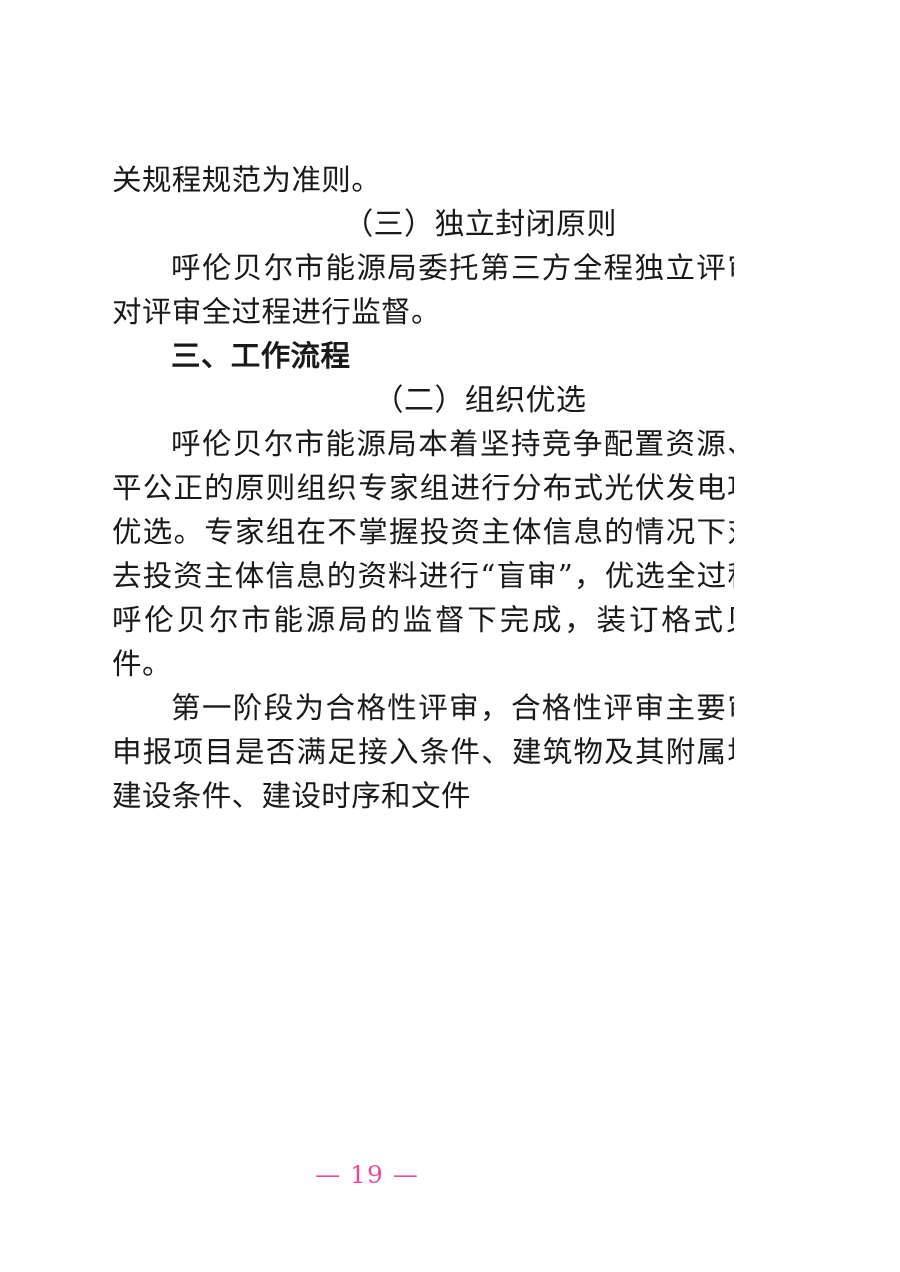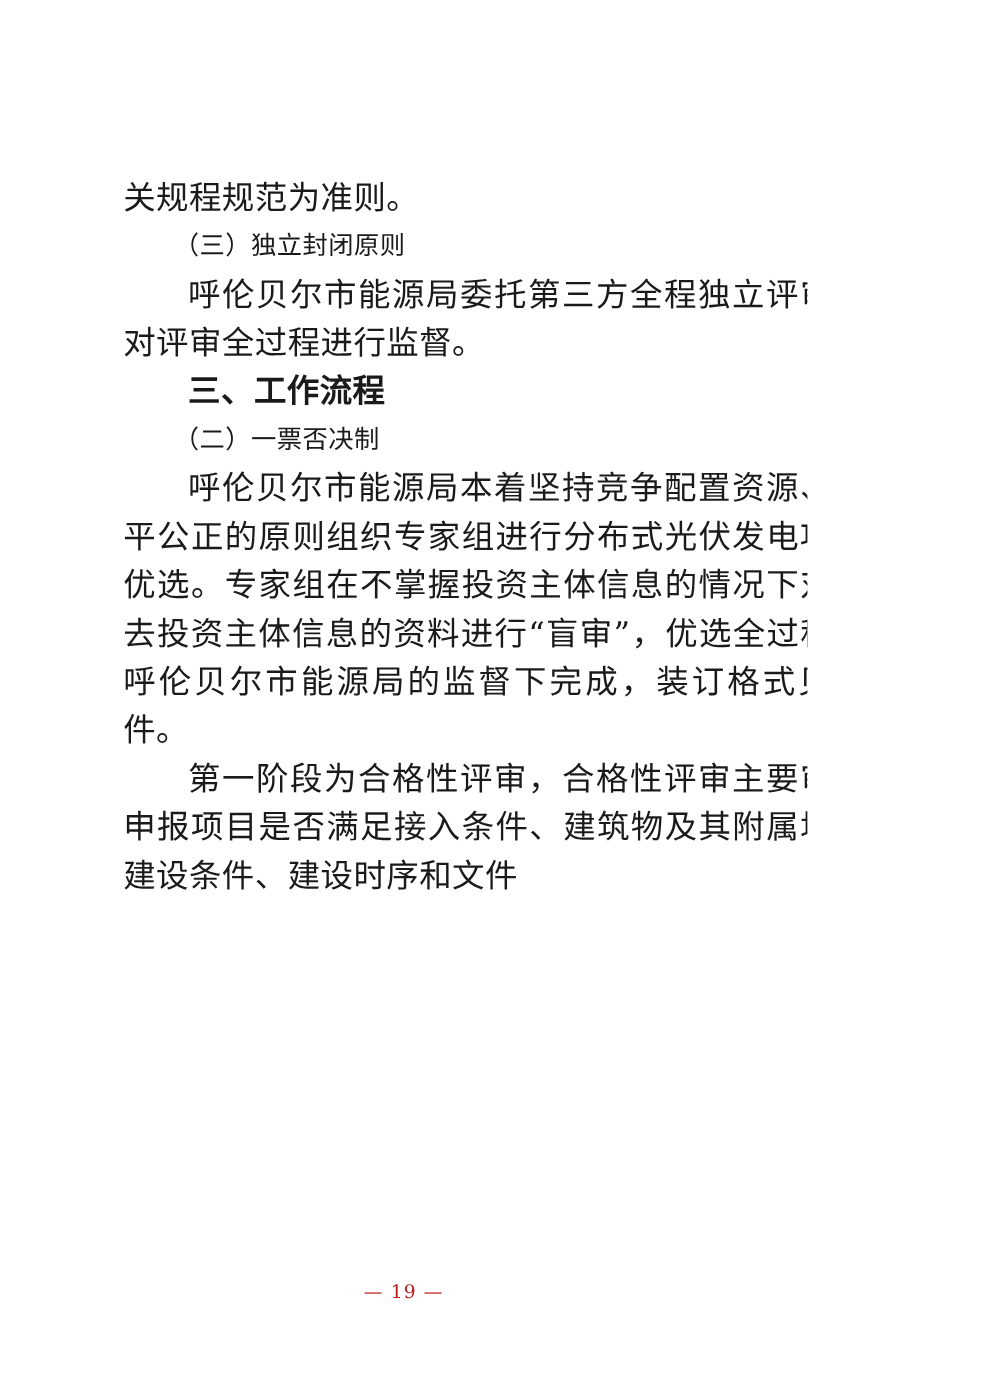--- a/index.html
+++ b/index.html
@@ -37,23 +37,23 @@
     letter-spacing: 0.4px;
     font-weight: 400;
     word-break: break-all;
   }
   
   .para.no-indent {
     text-indent: 0;
   }
   
   .subheading {
-    font-size: 23px;
+    font-size: 30px;
     line-height: 44px;
-    text-align: left;
+    text-align: center;
     text-indent: 2em;
     margin: 0;
     letter-spacing: 0.4px;
     font-weight: 400;
   }
   
   .section-heading {
     font-family: Liberation Serif, serif;
     font-size: 29.5px;
     line-height: 44px;
@@ -63,23 +63,23 @@
     font-weight: 700;
     letter-spacing: 0.4px;
   }
   
   .page-footer {
     position: absolute;
     left: 0;
     right: 0;
     top: 1158px;
     text-align: center;
-    font-size: 17px;
+    font-size: 25px;
     line-height: 34px;
-    color: #b91c1c;
+    color: #ec4899;
     font-family: "DejaVu Serif", "Liberation Serif", serif;
     letter-spacing: 1px;
   }
 </style>
 </head>
 <body>
 
 <div class="page">
 
   <div class="content">
@@ -87,21 +87,21 @@
     <p class="para no-indent">关规程规范为准则。</p>
 
     <p class="subheading">（三）独立封闭原则</p>
 
     <p class="para">呼伦贝尔市能源局委托第三方全程独立评审，对评审全过程进行监督。</p>
 
     <p class="section-heading">三、工作流程</p>
 
 
 
-    <p class="subheading">（二）一票否决制</p>
+    <p class="subheading">（二）组织优选</p>
 
     <p class="para">呼伦贝尔市能源局本着坚持竞争配置资源、公平公正的原则组织专家组进行分布式光伏发电项目优选。专家组在不掌握投资主体信息的情况下对隐去投资主体信息的资料进行“盲审”，优选全过程在呼伦贝尔市能源局的监督下完成，装订格式见附件。</p>
 
     <p class="para">第一阶段为合格性评审，合格性评审主要审核申报项目是否满足接入条件、建筑物及其附属场所建设条件、建设时序和文件</p>
 
   </div>
 
   <div class="page-footer">— 19 —</div>
 
 </div>

